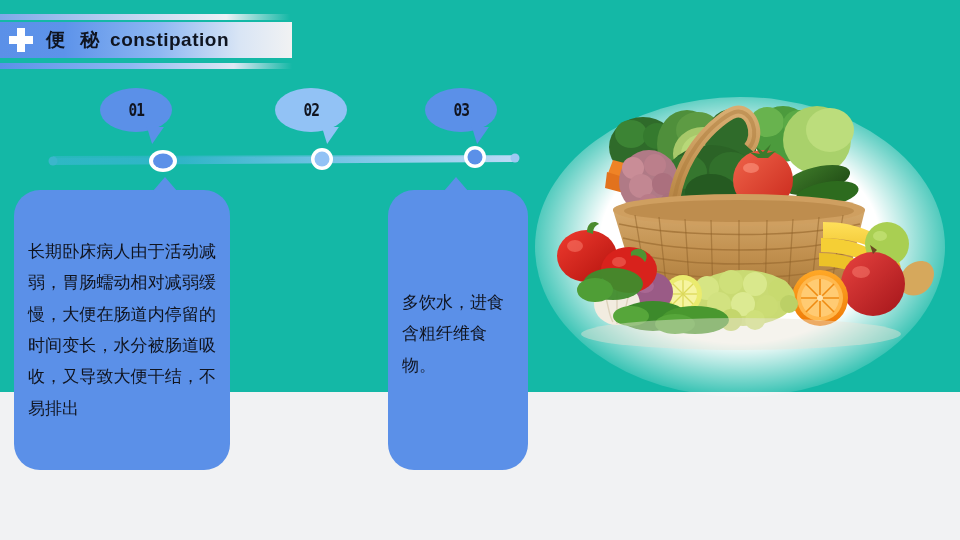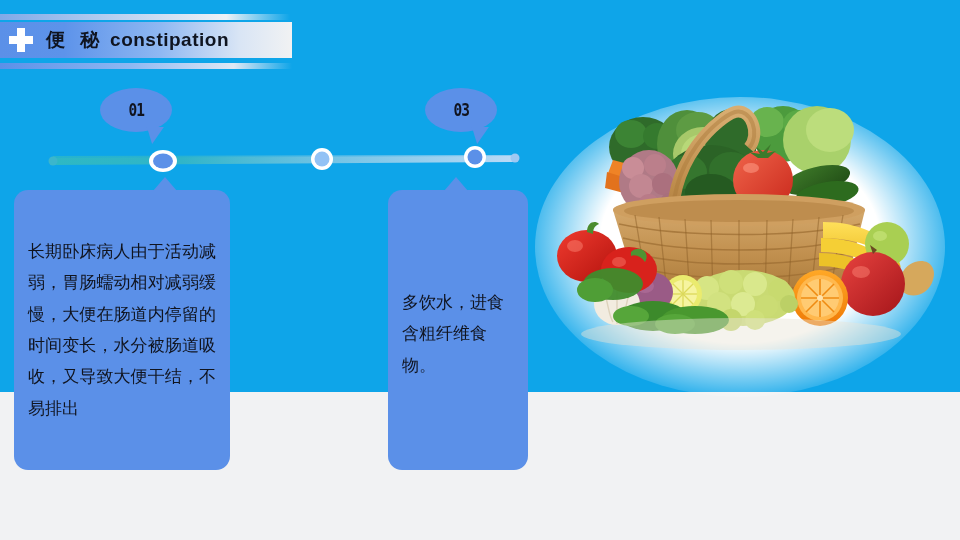--- a/index.html
+++ b/index.html
@@ -8,21 +8,21 @@
     background:#f1f2f3;
     font-family:"Liberation Sans","DejaVu Sans",sans-serif;
     overflow:hidden;
     position:relative;
   }
 
   
   #slide {
     position:absolute; inset:0;
     width:960px; height:392px;
-    background:#0ea5e9;
+    background:#14b8a6;
   }
 
   
   .title-wrap { position:absolute; left:0; top:0; width:300px; height:80px; }
   .title-stripe-top {
     position:absolute; left:0; top:14px; width:290px; height:6px;
     background:linear-gradient(to right,#7fa9e8 0%,#b9d0f0 40%,#eef2f6 78%,rgba(241,242,243,0) 100%);
   }
   .title-bar {
     position:absolute; left:0; top:22px; width:292px; height:36px;
@@ -73,21 +73,21 @@
   }
   .badge-1 { left:100px; top:8px; color:#5b90e8;text-align:right; }
   .badge-1 .bubble { background:#5b90e8; }
   .badge-2 { left:275px; top:8px; color:#92c2f5; }
   .badge-2 .bubble { background:#92c2f5; }
   .badge-3 { left:425px; top:8px; color:#5b90e8; }
   .badge-3 .bubble { background:#5b90e8; }
 
   
   .card {
-    position:absolute; border-radius:14px; padding:14px 10px;
+    position:absolute; border-radius:26px; padding:14px 10px;
     color:#10141f; font-size:17px; line-height:1.85;
     display:flex; align-items:center; justify-content:center; text-align:center;
   }
   .card .arrow {
     position:absolute; top:-13px; width:0; height:0;
     border-left:12px solid transparent;
     border-right:12px solid transparent;
     border-bottom:14px solid currentColor;
   }
   .card-1 {
@@ -156,20 +156,25 @@
       <circle cx="322" cy="79" r="7.5" fill="#92c2f5"></circle>
 
       <circle cx="475" cy="77" r="11" fill="#ffffff"></circle>
       <circle cx="475" cy="77" r="7.5" fill="#5b90e8"></circle>
     </svg>
 
     <div class="badge badge-1">
       <span class="bubble"></span>
       <span class="tail"></span>
       <span class="num">01</span>
+    </div>
+    <div class="badge badge-2">
+      <span class="bubble"></span>
+      <span class="tail"></span>
+      <span class="num">02</span>
     </div>
     <div class="badge badge-3">
       <span class="bubble"></span>
       <span class="tail"></span>
       <span class="num">03</span>
     </div>
   </div>
 
   <div class="card card-1">
     <span class="arrow"></span>

